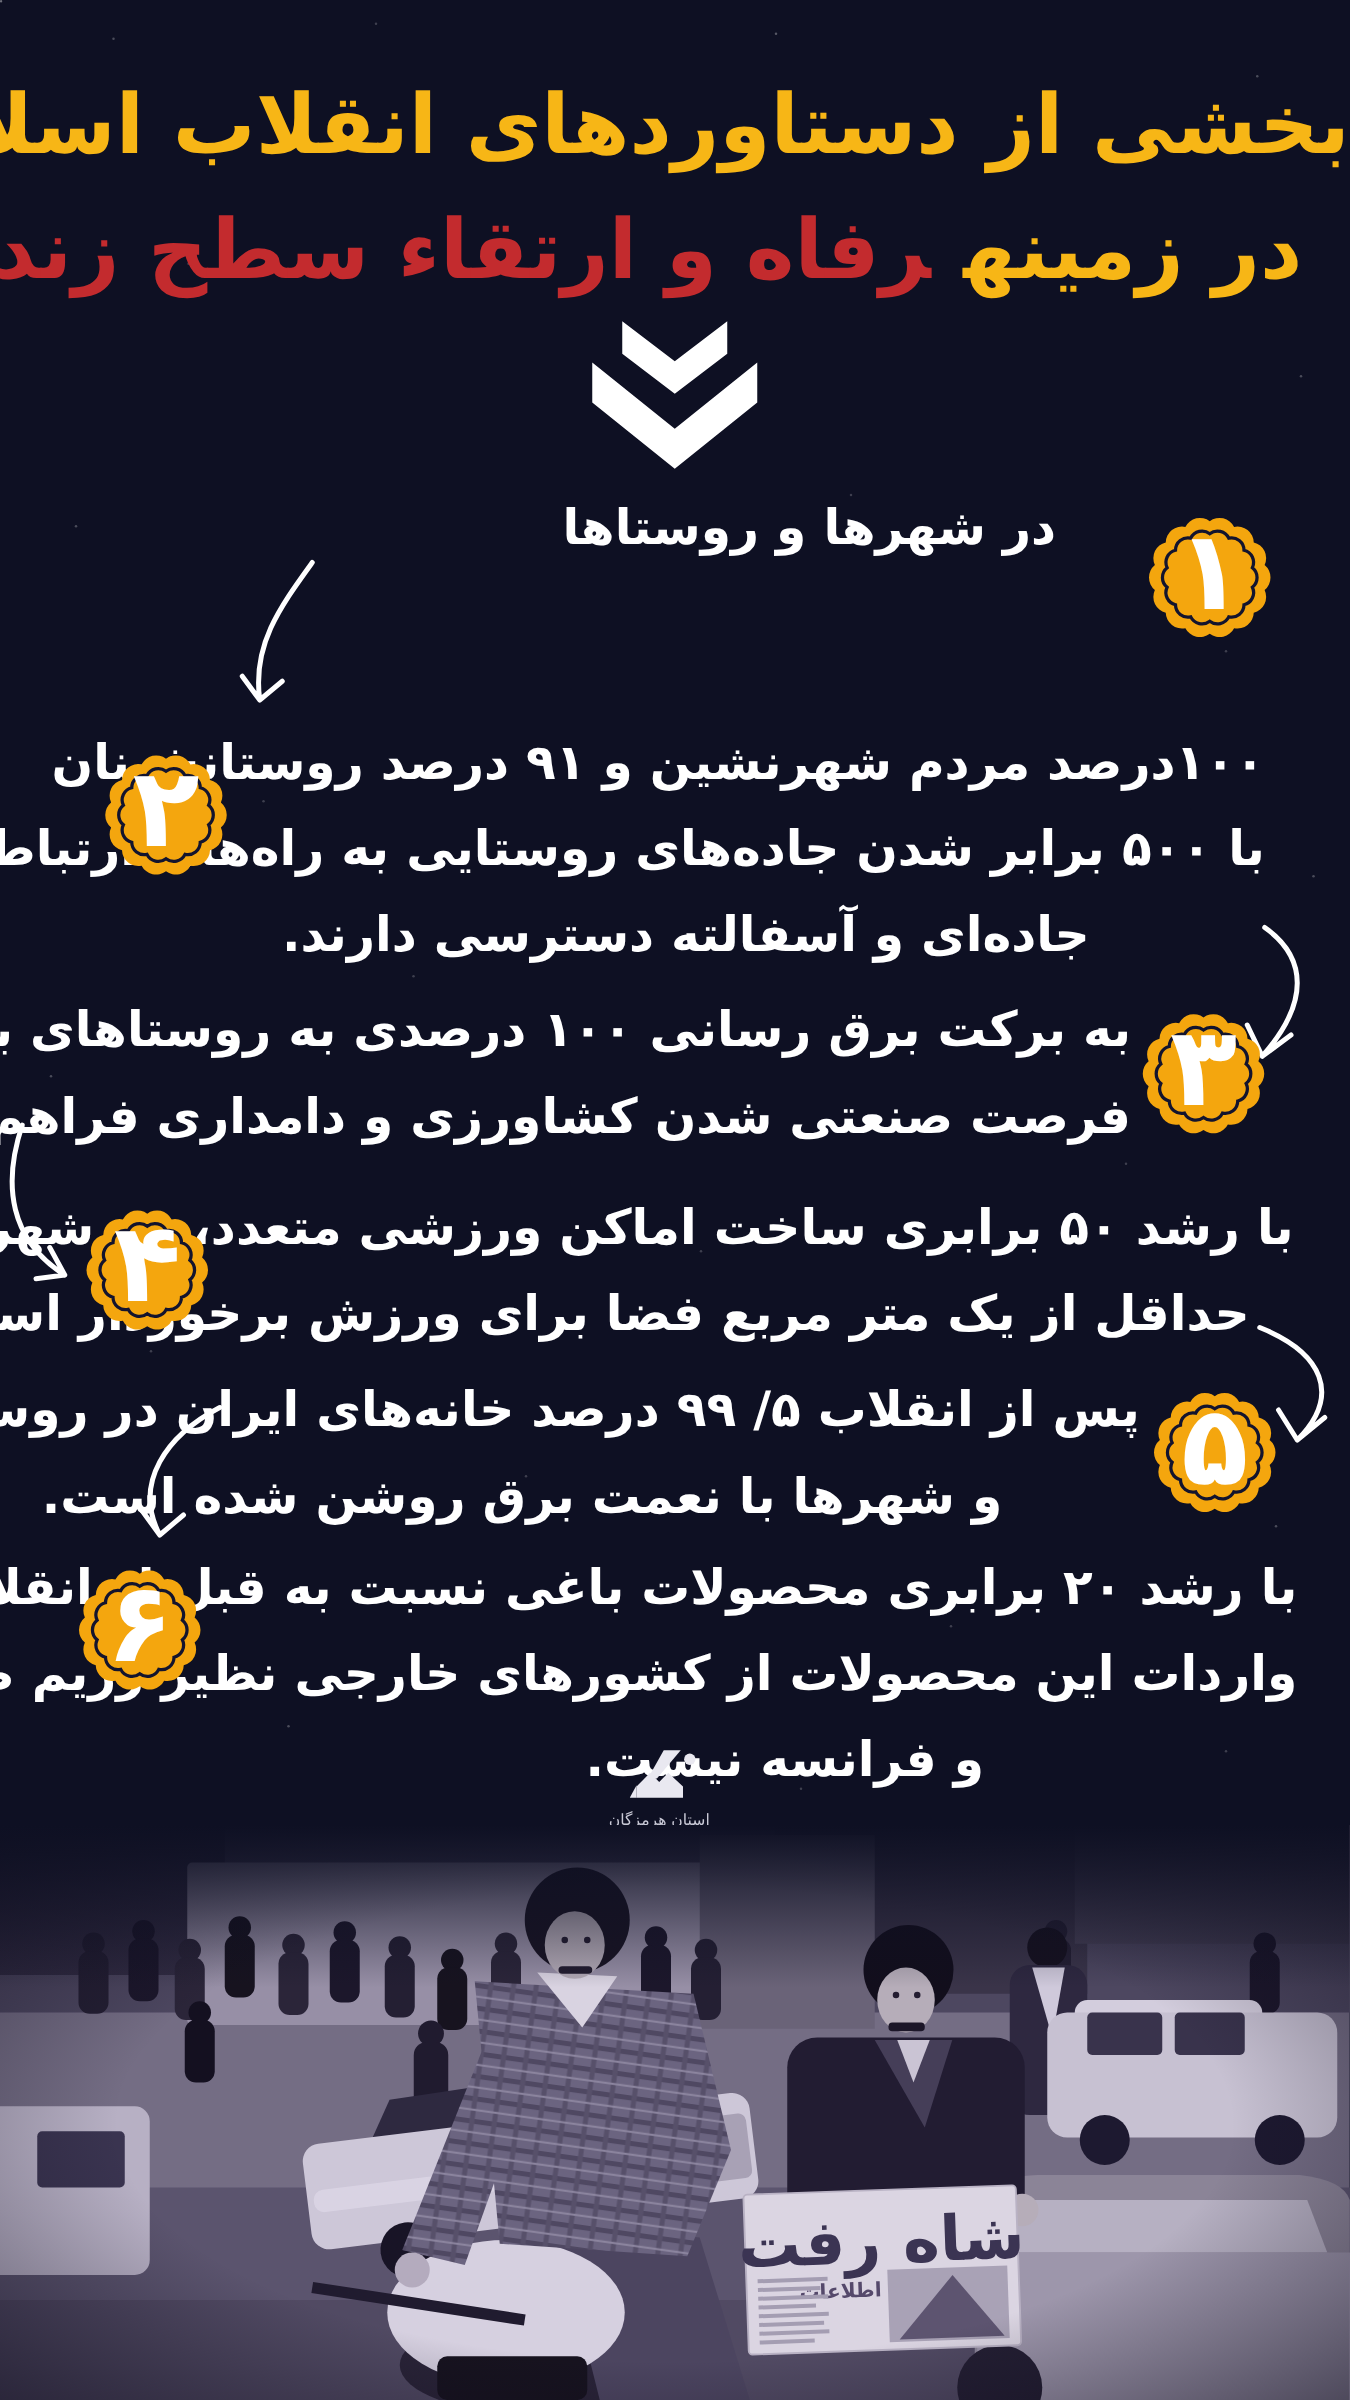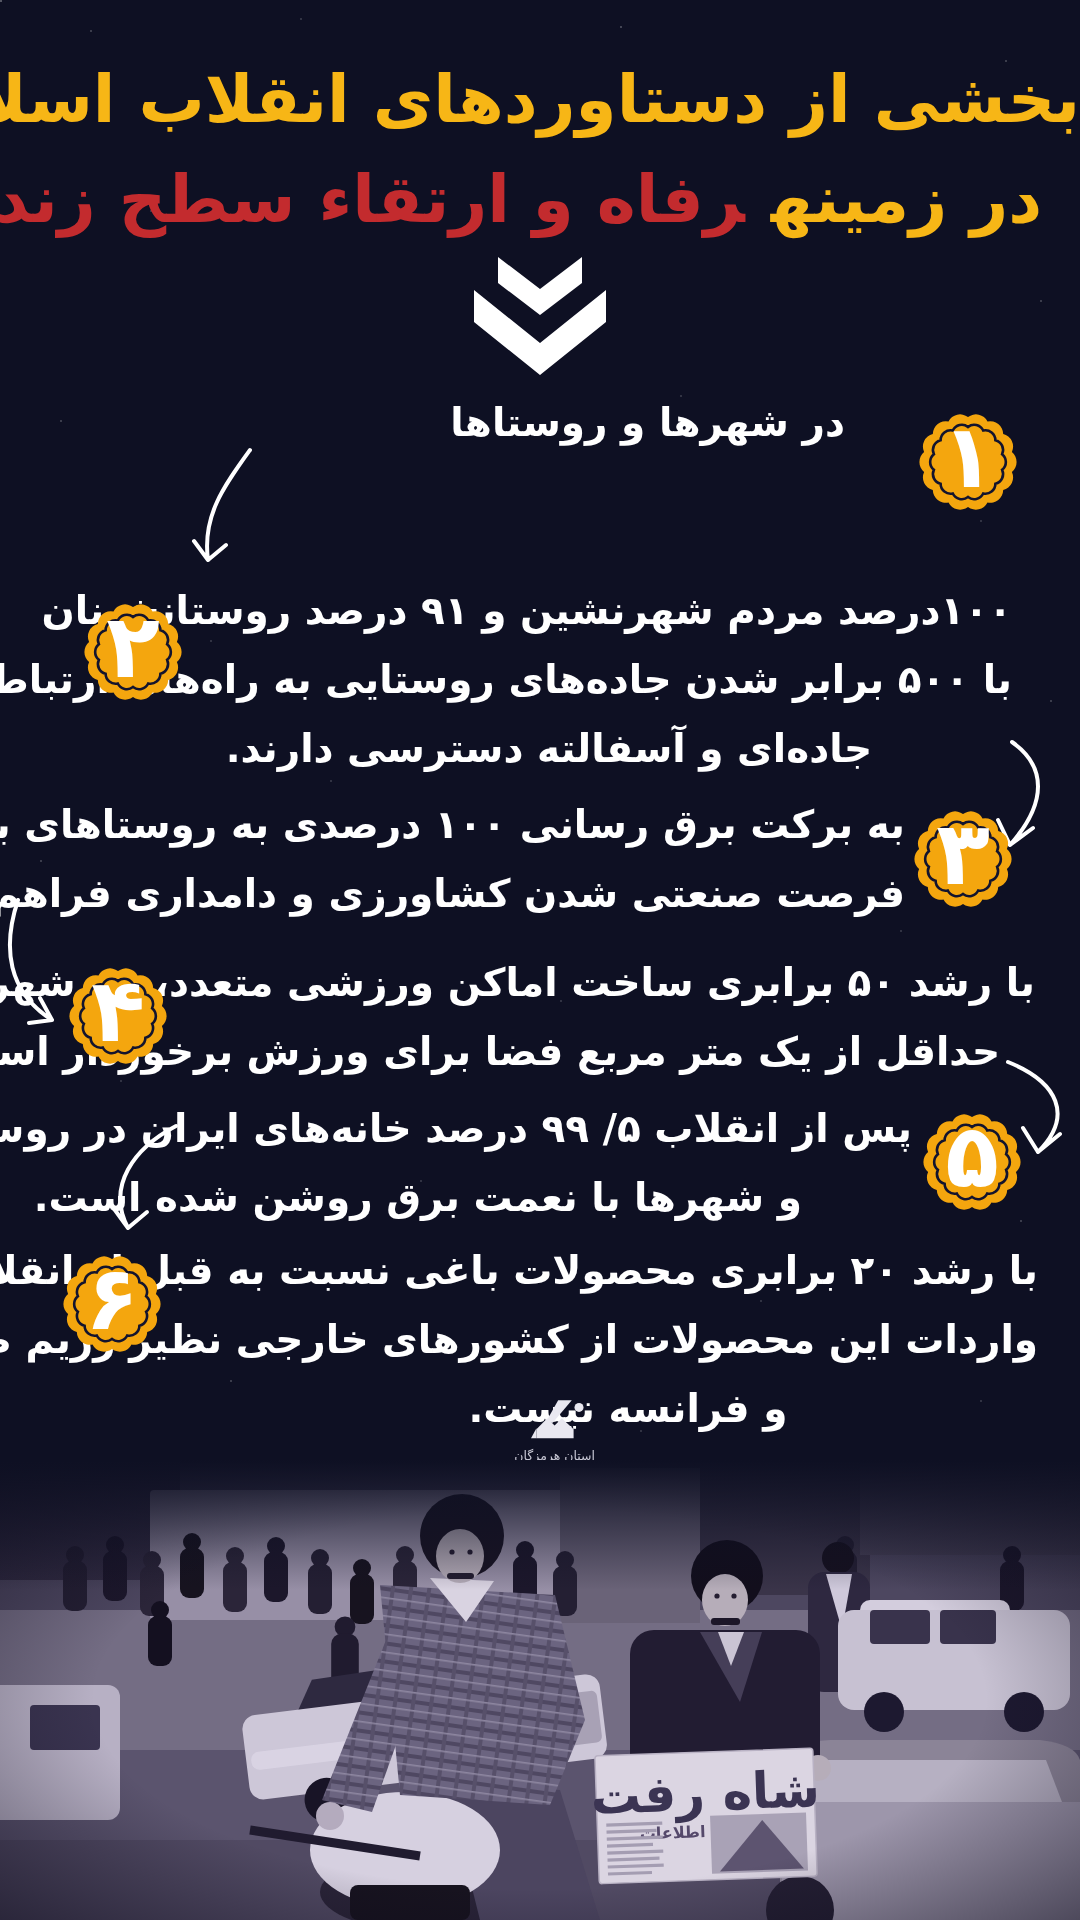--- a/index.html
+++ b/index.html
@@ -53,21 +53,21 @@
   #b3{left:905px;top:795px;}
   #b4{left:60px;top:952px;}
   #b5{left:914px;top:1098px;}
   #b6{left:54px;top:1240px;}
   .seal-outer{fill:#f4a60e;}
   .seal-inner{fill:none;stroke:#13142e;stroke-width:2.6;}
   
   .arrows{position:absolute;inset:0;pointer-events:none;}
   .arrow{fill:none;stroke:#fff;stroke-width:4;stroke-linecap:round;stroke-linejoin:round;}
   
-  .logo{position:absolute;left:525px;top:1398px;width:70px;text-align:center;direction:rtl;}
+  .logo{position:absolute;left:498px;top:1398px;width:70px;text-align:center;direction:rtl;}
   .logo svg{display:block;margin:0 auto;}
   .logo .cap{margin-top:4px;font-size:12.5px;color:#c9c9d6;letter-spacing:.5px;white-space:nowrap;}
   
   .photo{position:absolute;left:0;top:1460px;width:1080px;height:460px;}
 </style>
 </head>
 <body>
 
 <div class="canvas">
   <div class="stars"></div>

